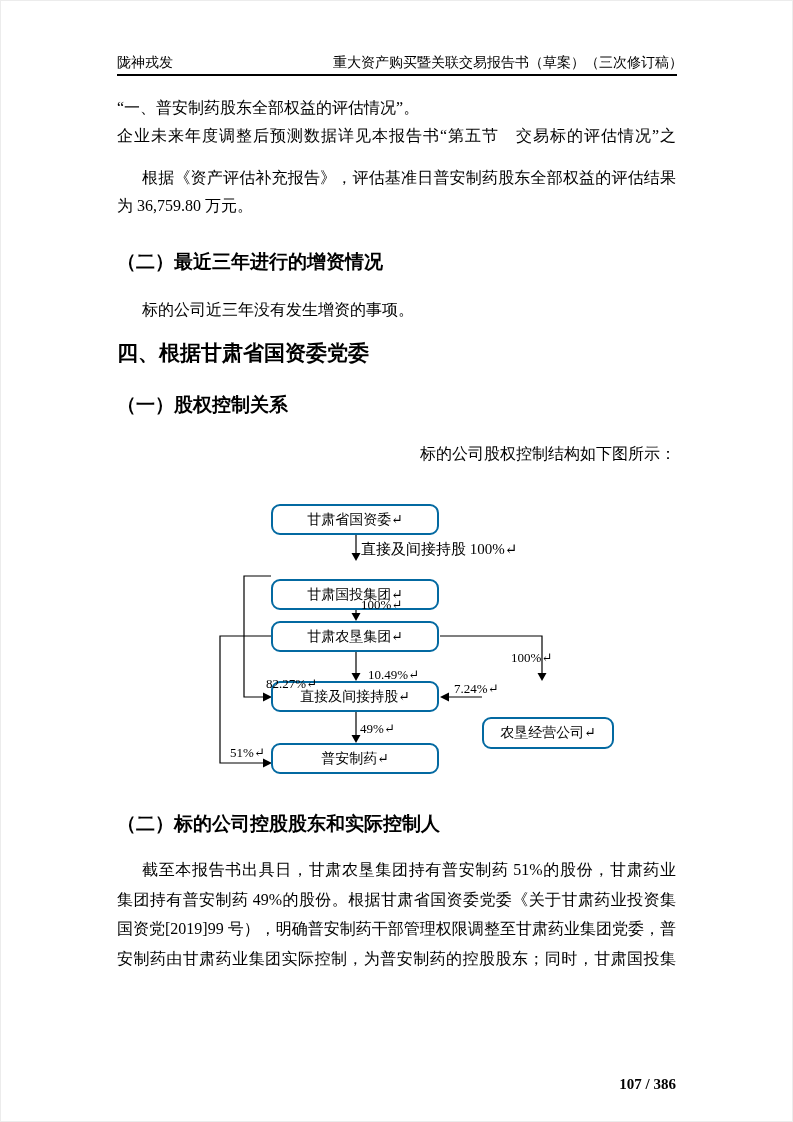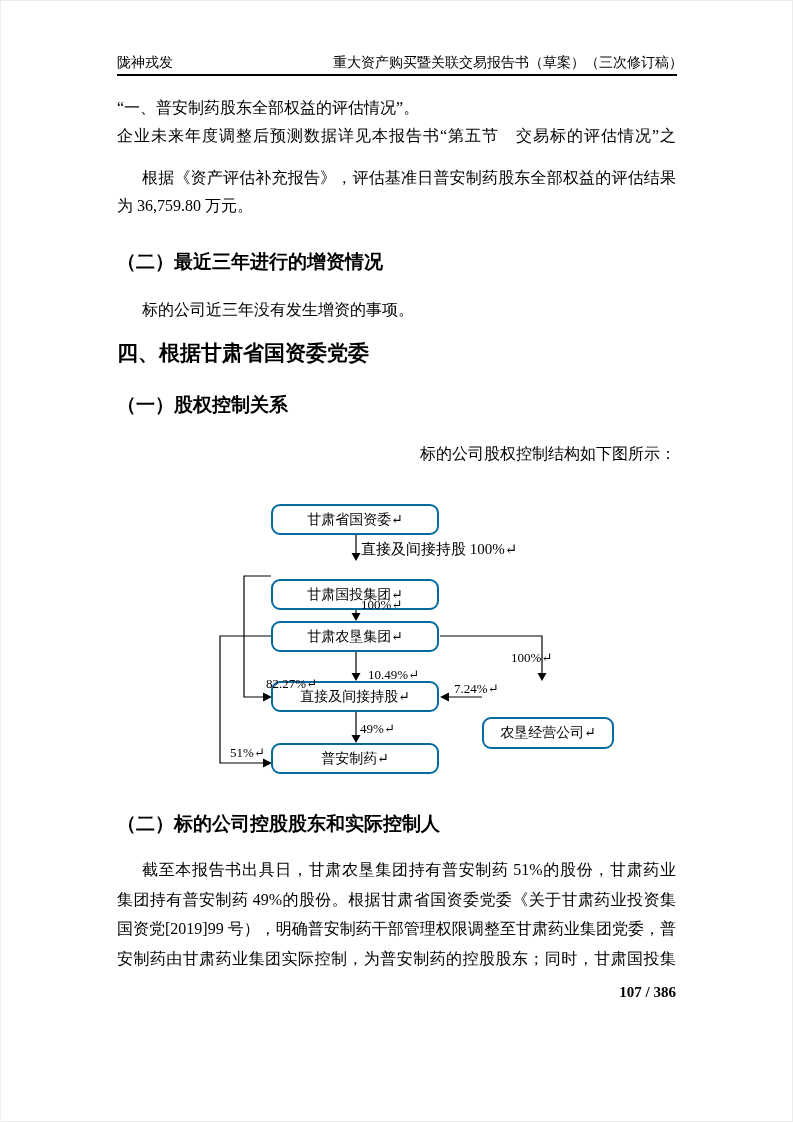--- a/index.html
+++ b/index.html
@@ -36,21 +36,21 @@
     position:absolute; box-sizing:content-box; border:2px solid #0369a1; border-radius:9px;
     background:#fff; text-align:center; font-size:14px;
     width:164px; height:27px; line-height:27px; left:71px; white-space:nowrap;
   }
   .dnode.wide-right { left:282px; width:128px; height:28px; line-height:28px; }
   .elabel { position:absolute; font-size:13px; white-space:nowrap; color:#000; }
   .elabel.small { font-size:15px; }
 
   
   .footer {
-    position:absolute; right:117px; top:984px; font-size:15px; font-weight:bold;
+    position:absolute; right:117px; top:1076px; font-size:15px; font-weight:bold;
     font-family:"Liberation Serif","DejaVu Serif",serif; white-space:nowrap;
   }
 </style>
 </head>
 <body>
 
 <div class="page">
 
   <div class="hdr-left">陇神戎发</div>
   <div class="hdr-right">重大资产购买暨关联交易报告书（草案）（三次修订稿）</div>

